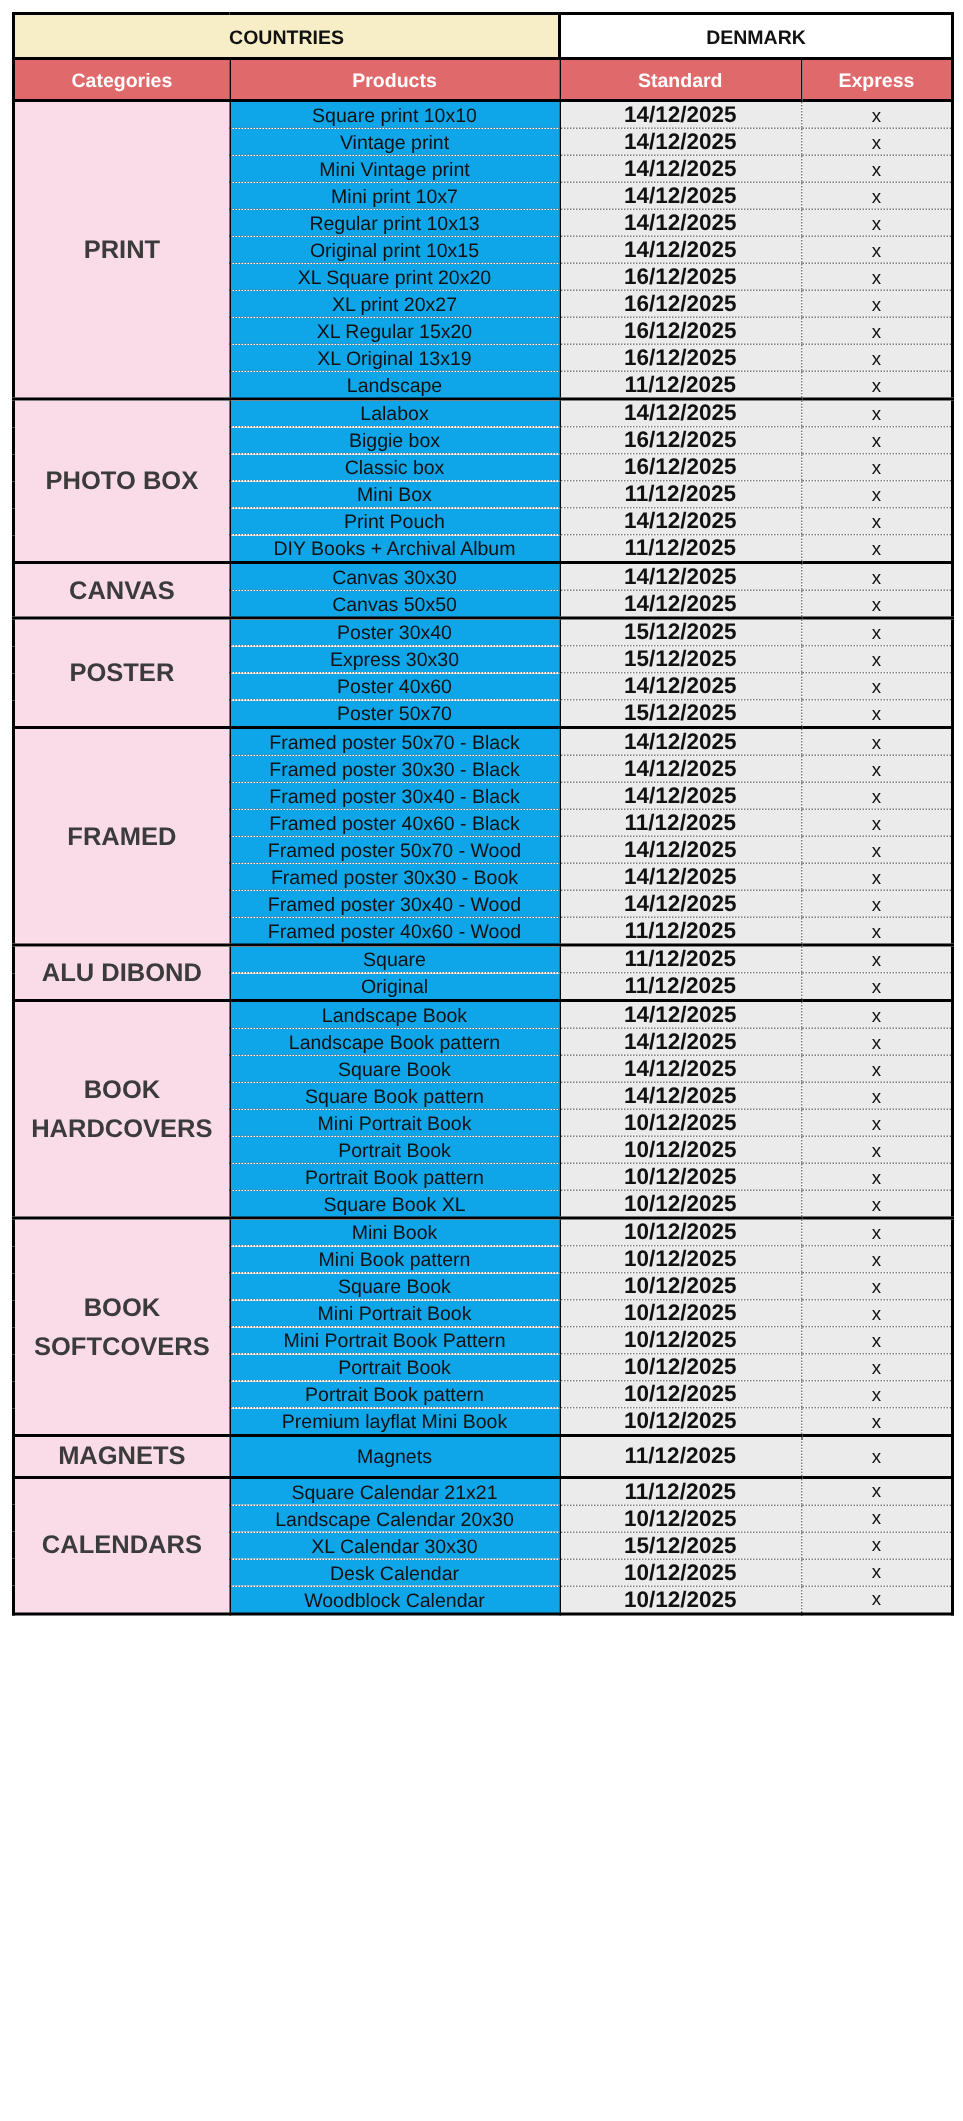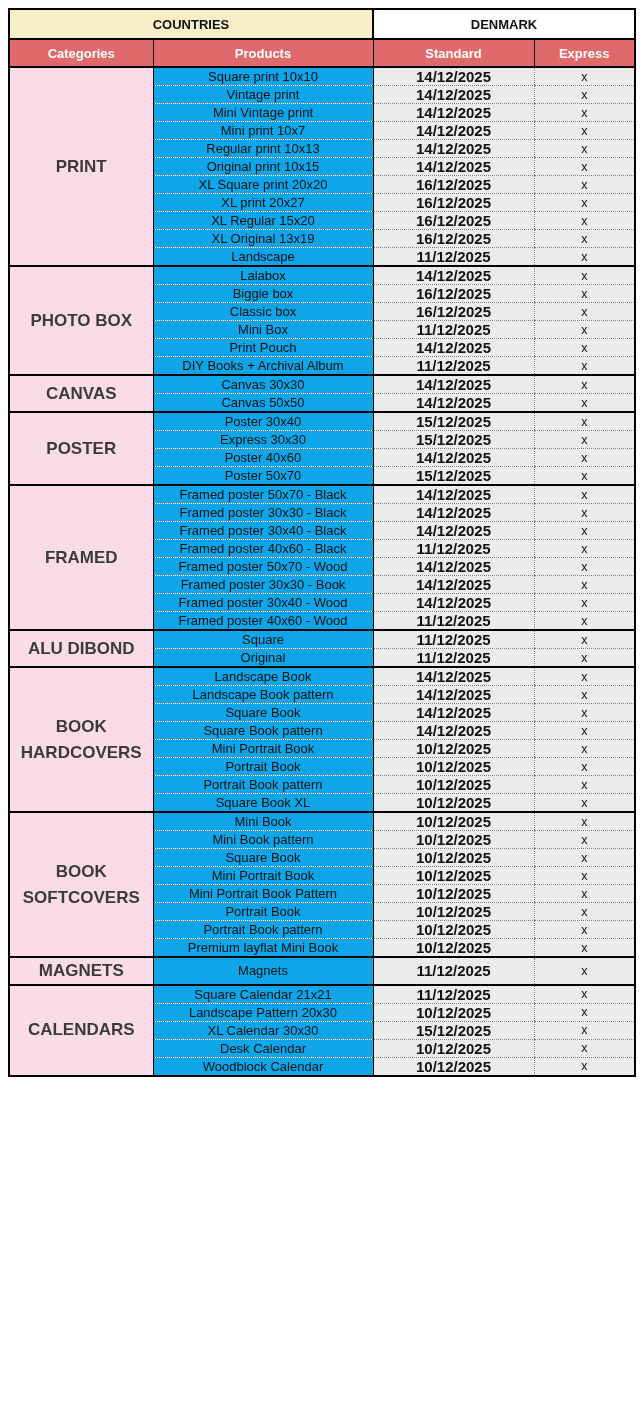--- a/index.html
+++ b/index.html
@@ -369,21 +369,21 @@
           <td class="standard">11/12/2025</td>
           <td class="express">x</td>
         </tr>
         <tr class="section-start">
           <td class="category" rowspan="5">CALENDARS</td>
           <td class="product">Square Calendar 21x21</td>
           <td class="standard">11/12/2025</td>
           <td class="express">x</td>
         </tr>
         <tr>
-          <td class="product">Landscape Pattern 20x30</td>
+          <td class="product">Landscape Calendar 20x30</td>
           <td class="standard">10/12/2025</td>
           <td class="express">x</td>
         </tr>
         <tr>
           <td class="product">XL Calendar 30x30</td>
           <td class="standard">15/12/2025</td>
           <td class="express">x</td>
         </tr>
         <tr>
           <td class="product">Desk Calendar</td>

